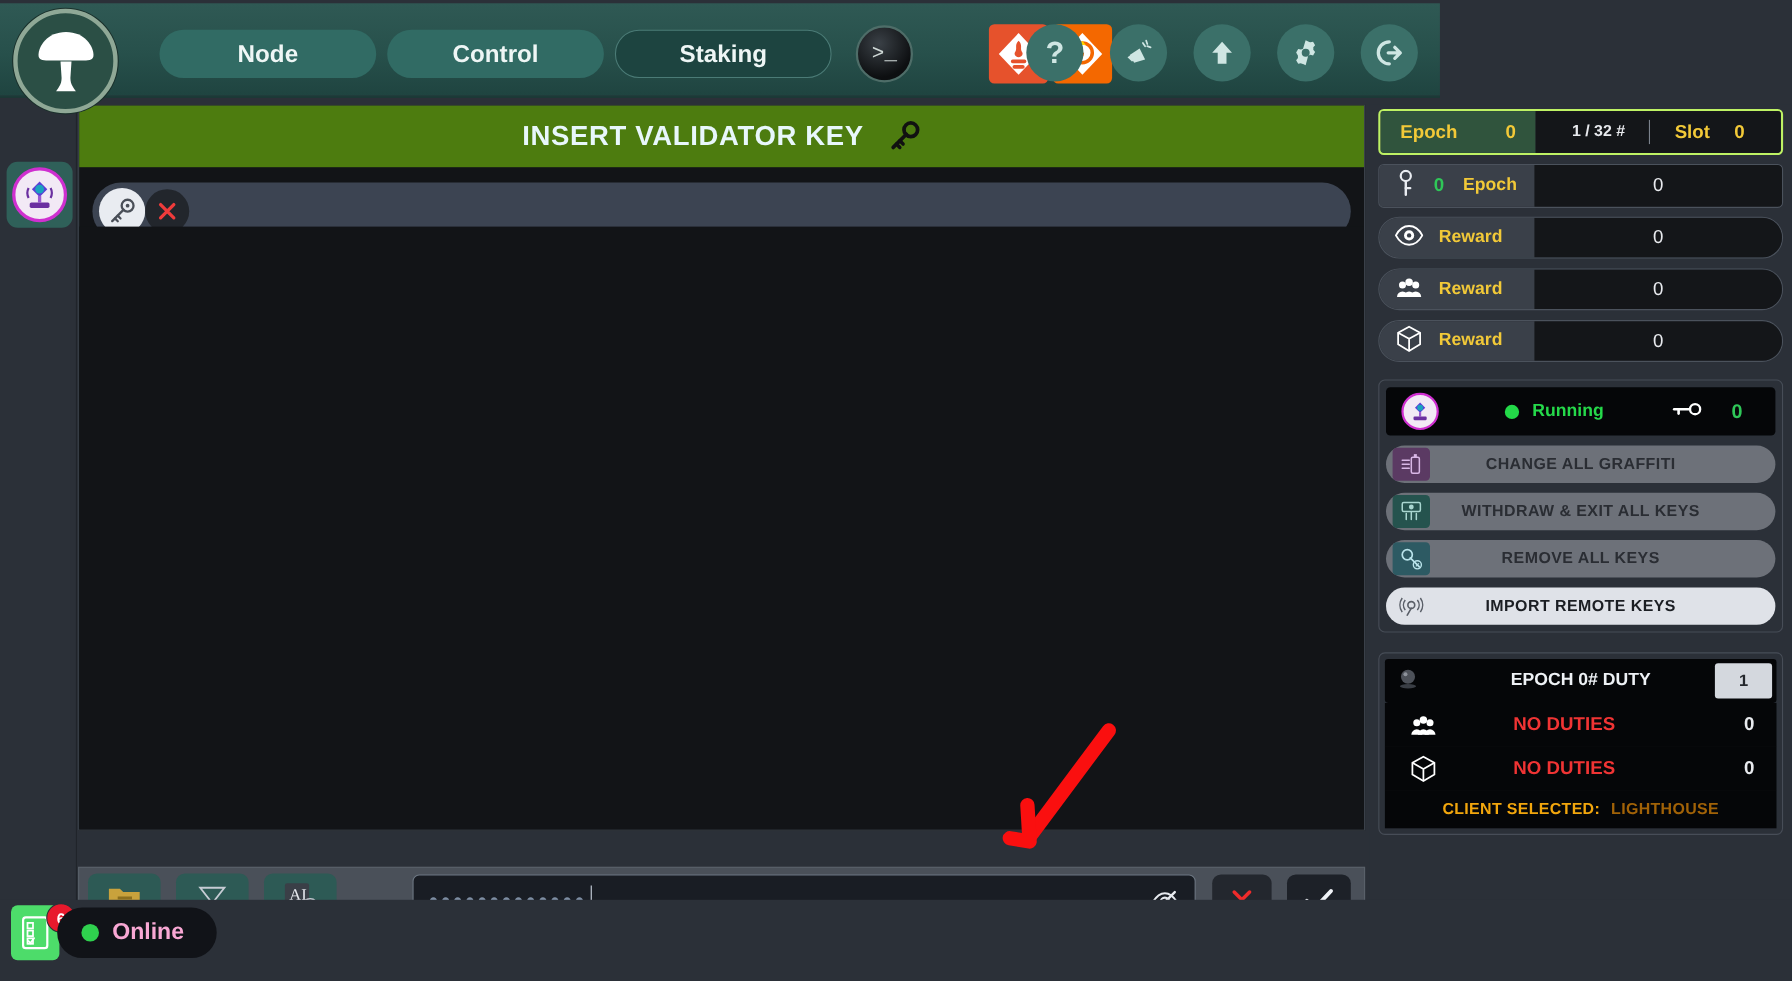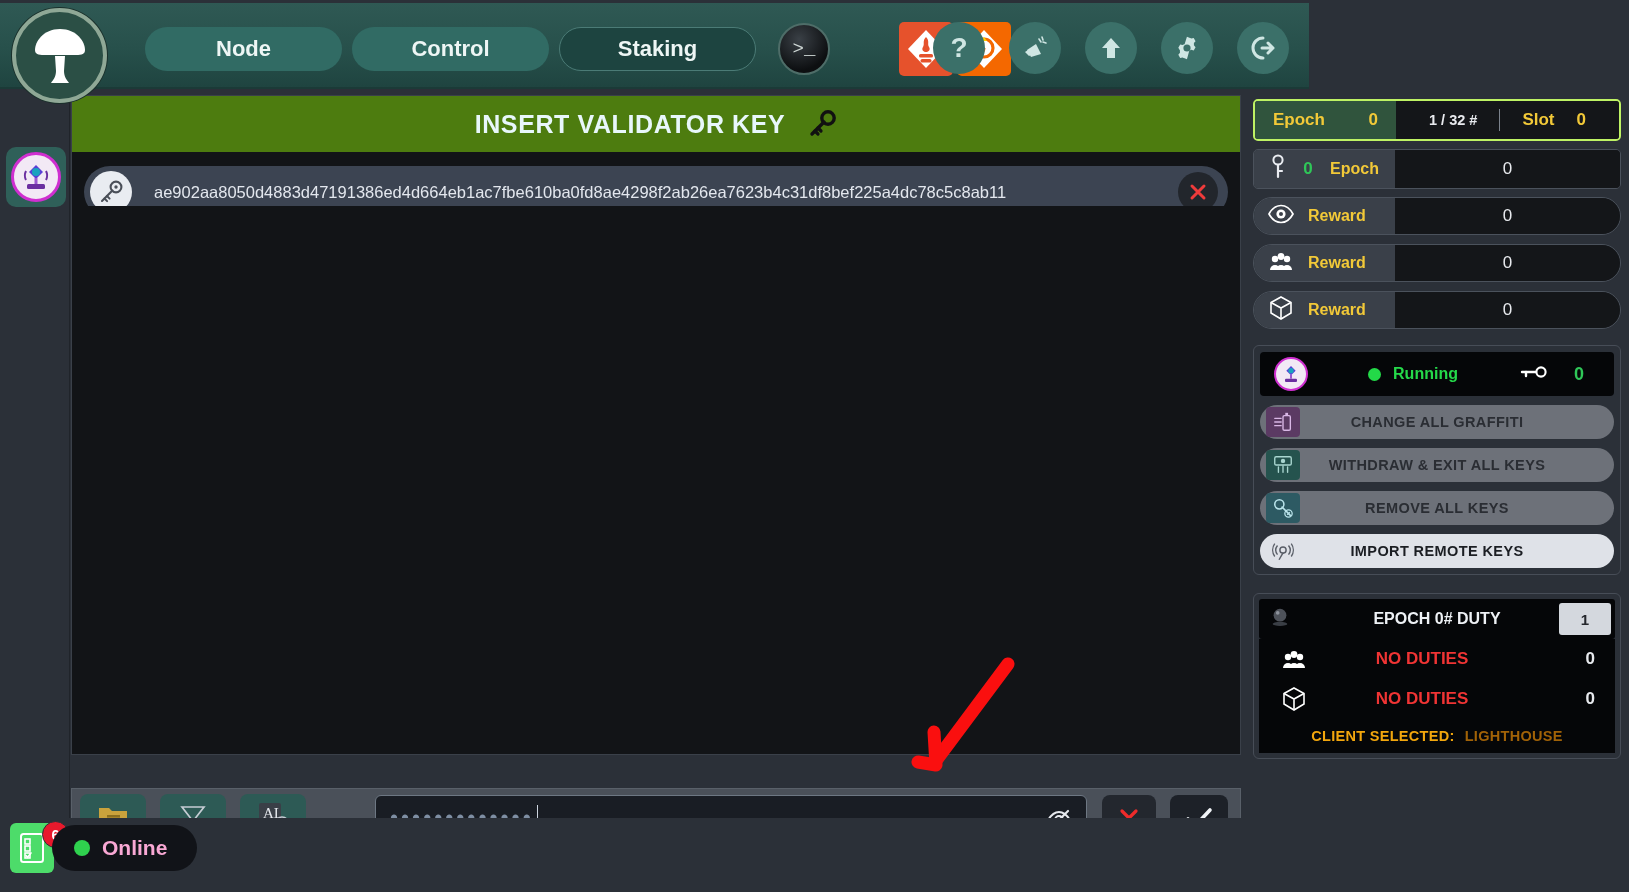--- a/index.html
+++ b/index.html
@@ -363,21 +363,20 @@
 
     <div class="key-row">
       <div class="key-circle">
         <svg width="26" height="26" viewBox="0 0 26 26">
           <circle cx="18" cy="8" r="5.4" fill="none" stroke="#4a4f58" stroke-width="2.1"></circle>
           <circle cx="18" cy="8" r="1.7" fill="#4a4f58"></circle>
           <path d="M14.4 11.6 L4 22" stroke="#4a4f58" stroke-width="2.1" stroke-linecap="round"></path>
           <path d="M6.5 19.5 l2.6 2.6 M9 17 l2.6 2.6" stroke="#4a4f58" stroke-width="2" stroke-linecap="round"></path>
         </svg>
       </div>
-      <div class="key-text">ae902aa8050d4883d47191386ed4d664eb1ac7fbe610ba0fd8ae4298f2ab26ea7623b4c31df8bef225a4dc78c5c8ab11</div>
       <div class="key-del">
         <svg width="24" height="24" viewBox="0 0 24 24">
           <path d="M6 6 L18 18 M18 6 L6 18" stroke="#ef3b3b" stroke-width="3" stroke-linecap="round"></path>
         </svg>
       </div>
     </div>
 
     <div class="main-body"></div>
   </div>
 

